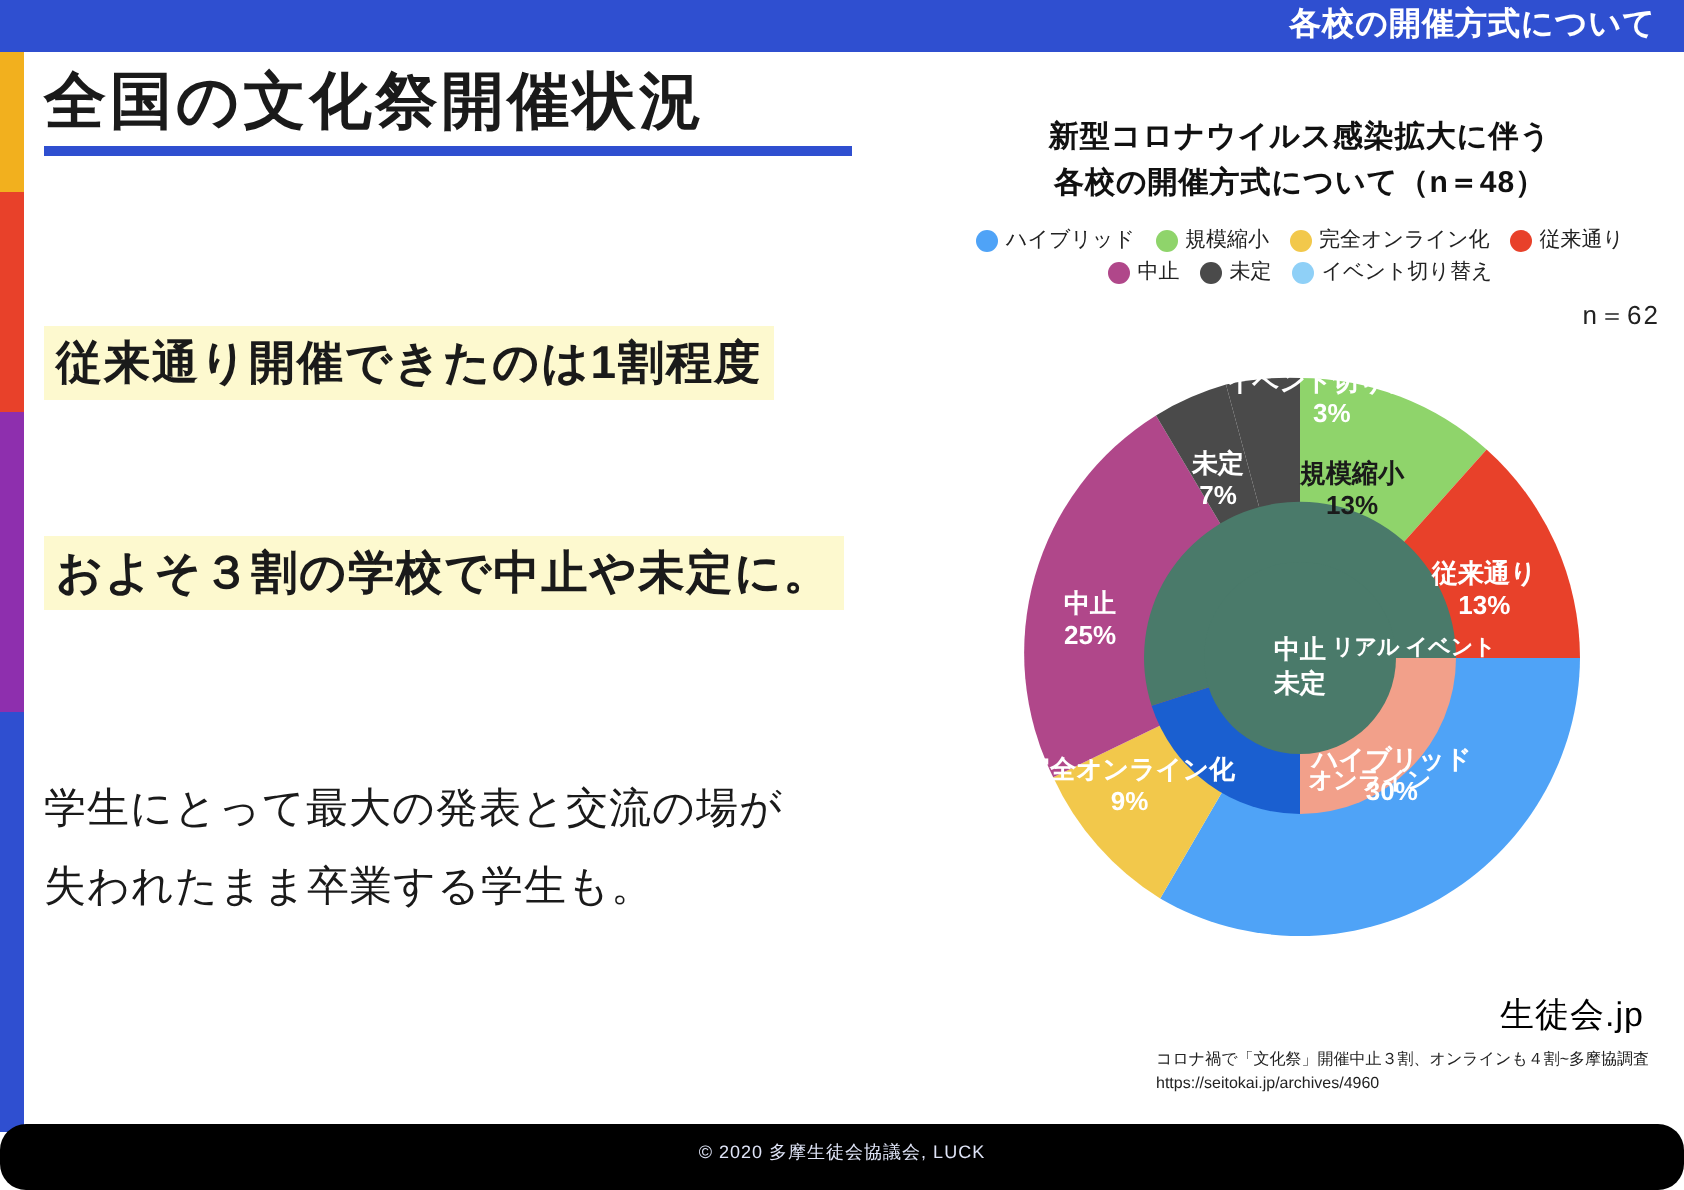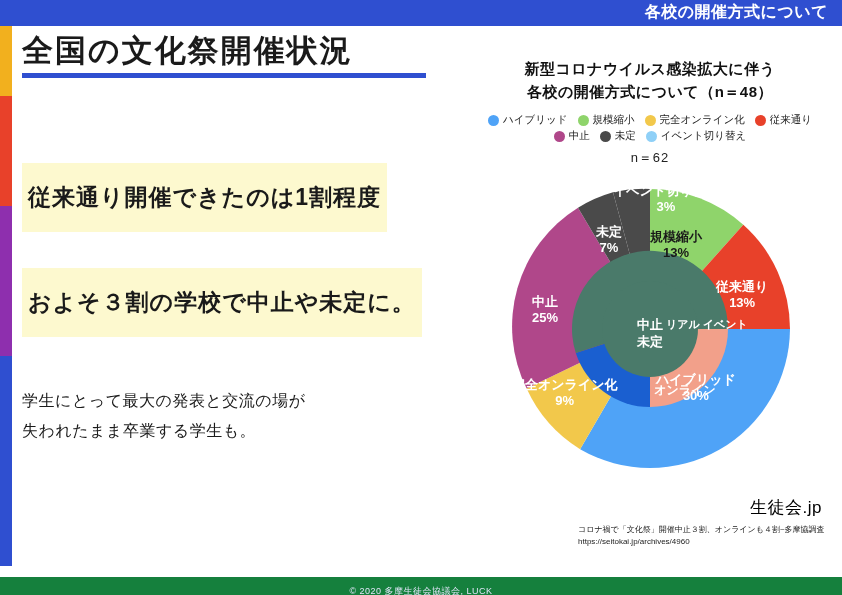--- a/index.html
+++ b/index.html
@@ -66,30 +66,30 @@
 
   
   .bullet {
     position: absolute;
     font-size: 23px;
     font-weight: bold;
     color: #1a1a1a;
     letter-spacing: 1px;
     white-space: nowrap;
     background: #fdf9cf;
-    padding: 19px 6px;
+    padding: 3px 6px;
   }
   .bullet-1 { left: 22px; top: 163px; }
   .bullet-2 { left: 22px; top: 268px; }
 
   .para {
     position: absolute;
     left: 22px; top: 386px;
     width: 430px;
-    font-size: 16px;
+    font-size: 21px;
     color: #1a1a1a;
     line-height: 1.85;
     letter-spacing: 0.5px;
   }
 
   
   .chart-panel {
     position: absolute;
     left: 470px; top: 58px;
     width: 360px; height: 500px;
@@ -122,21 +122,21 @@
     white-space: nowrap;
   }
   .legend-dot {
     width: 11px; height: 11px;
     border-radius: 50%;
     flex: none;
   }
 
   .n-label {
     margin-top: 6px;
-    text-align: center;
+    text-align: right;
     font-size: 13px;
     color: #222;
     letter-spacing: 1px;
   }
 
   .donut-area {
     position: relative;
     width: 360px; height: 320px;
     margin-top: 2px;
   }
@@ -180,22 +180,23 @@
     width: 260px;
     font-size: 8px;
     color: #222;
     line-height: 1.5;
   }
 
   
   .footer {
     position: absolute;
     left: 0; bottom: 0;
-    width: 842px; height: 18px;
-    background: #15803d;
+    width: 842px; height: 33px;
+    background: #000000;
+    border-radius: 13px;
   }
   .footer-text {
     position: absolute;
     left: 0; right: 0; top: 8px;
     text-align: center;
     color: #dfe4f7;
     font-size: 9px;
     letter-spacing: 0.5px;
   }
 </style>

